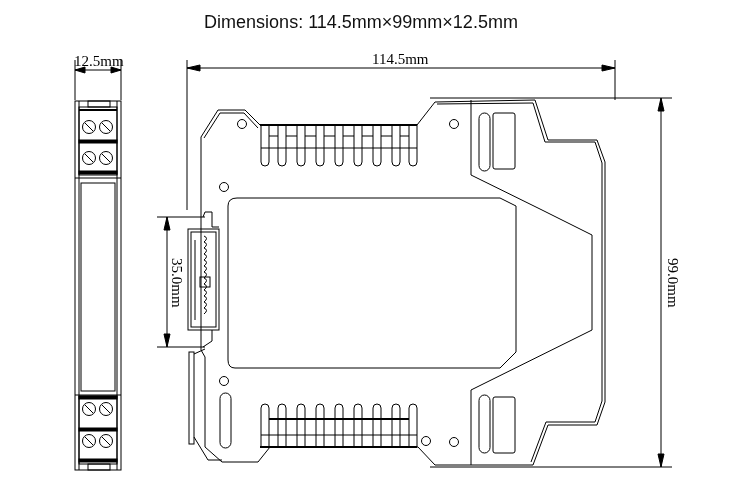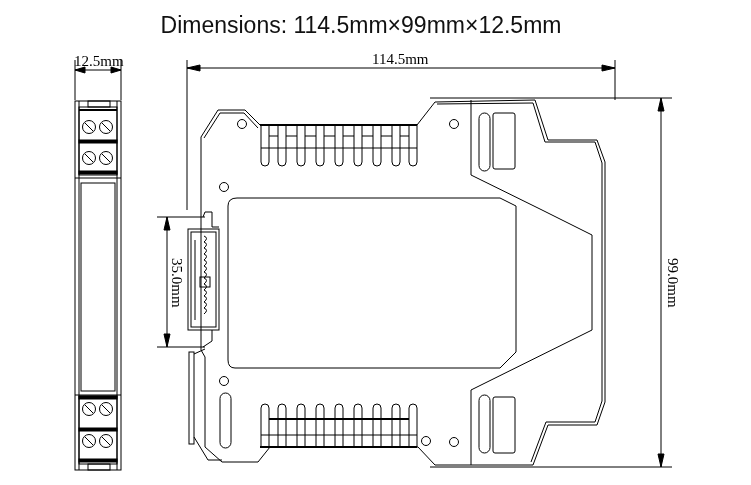--- a/index.html
+++ b/index.html
@@ -1,17 +1,17 @@
 <!DOCTYPE html>
 <html><head>
 <meta charset="utf-8">
 <style>
   html, body { margin: 0; padding: 0; background: #ffffff; }
   body { width: 751px; height: 485px; position: relative; overflow: hidden; font-family: "Liberation Sans", sans-serif; }
-  .title { position: absolute; left: 0; top: 12px; width: 722px; text-align: center; font-family: "Liberation Sans", sans-serif; font-size: 23px; color: #111111; }
+  .title { position: absolute; left: 0; top: 12px; width: 722px; text-align: center; font-family: "Liberation Sans", sans-serif; font-size: 18px; color: #111111; }
   svg { position: absolute; left: 0; top: 0; }
   .dimtext { font-family: "Liberation Serif", serif; font-size: 15px; fill: #000; }
 </style>
 </head>
 <body>
 
 <div class="title">Dimensions: 114.5mm×99mm×12.5mm</div>
 
 <svg width="751" height="485" viewBox="0 0 751 485" fill="none" stroke="#000" stroke-width="1">
 

